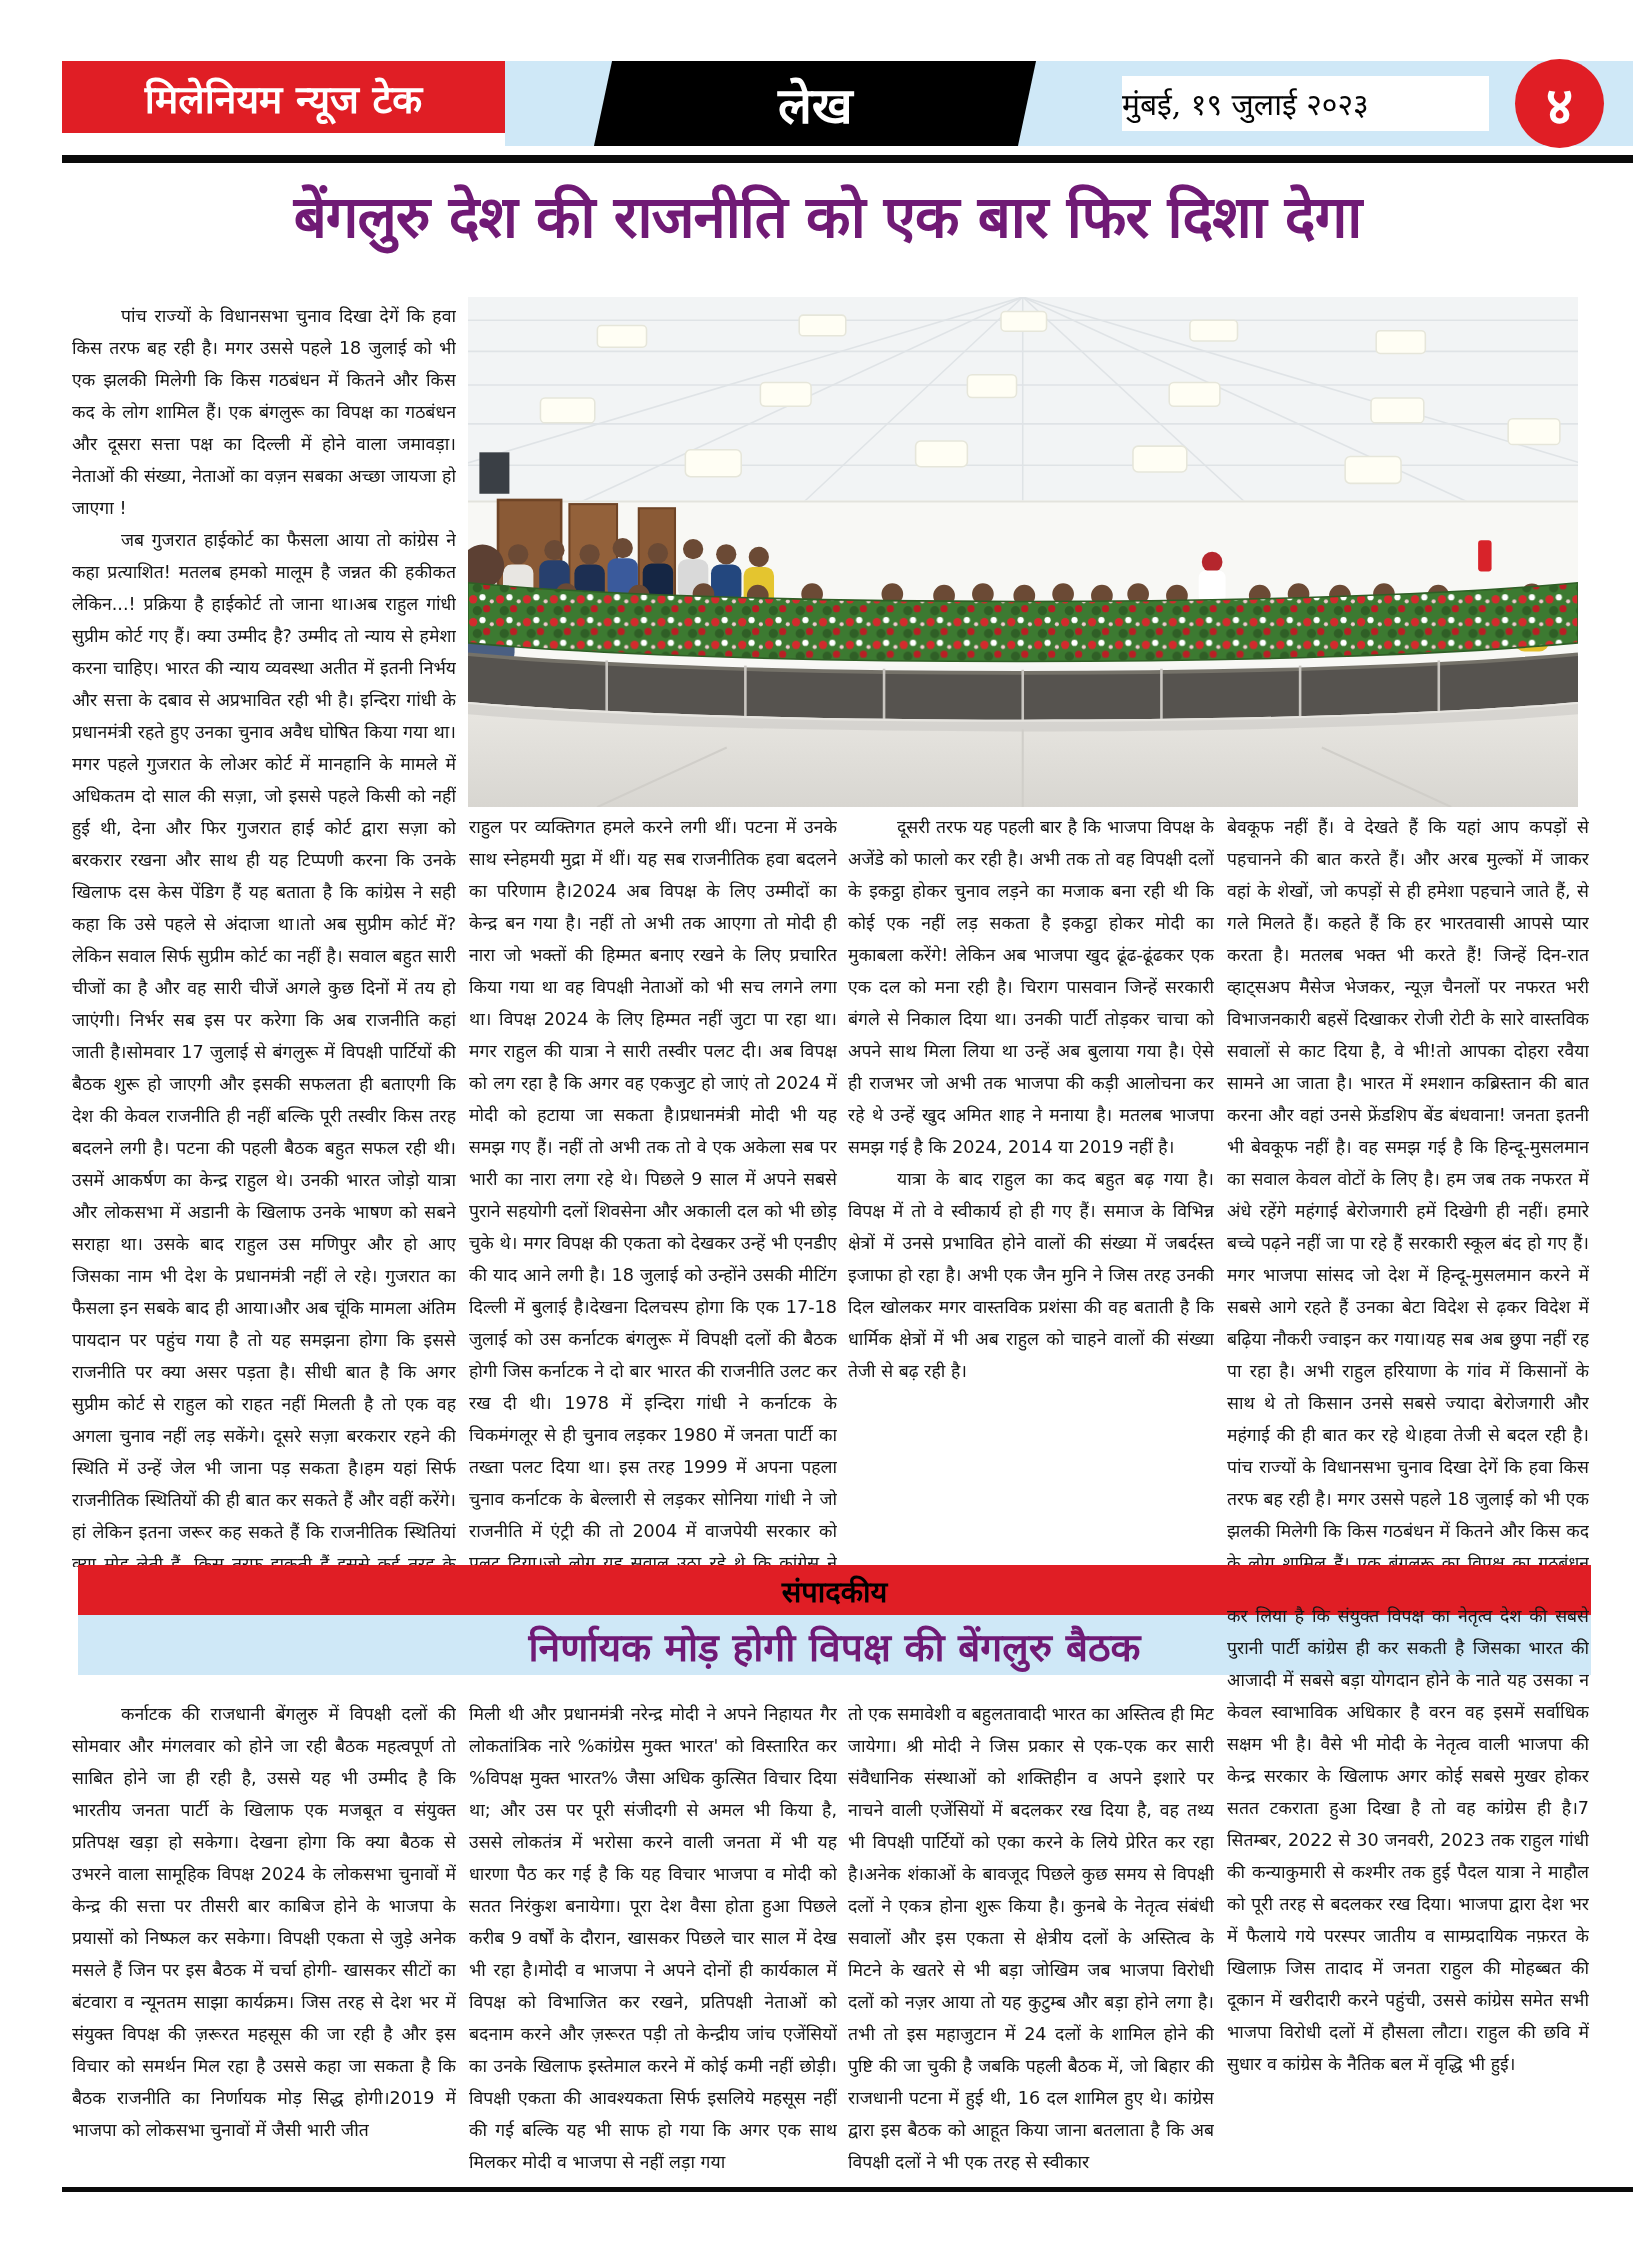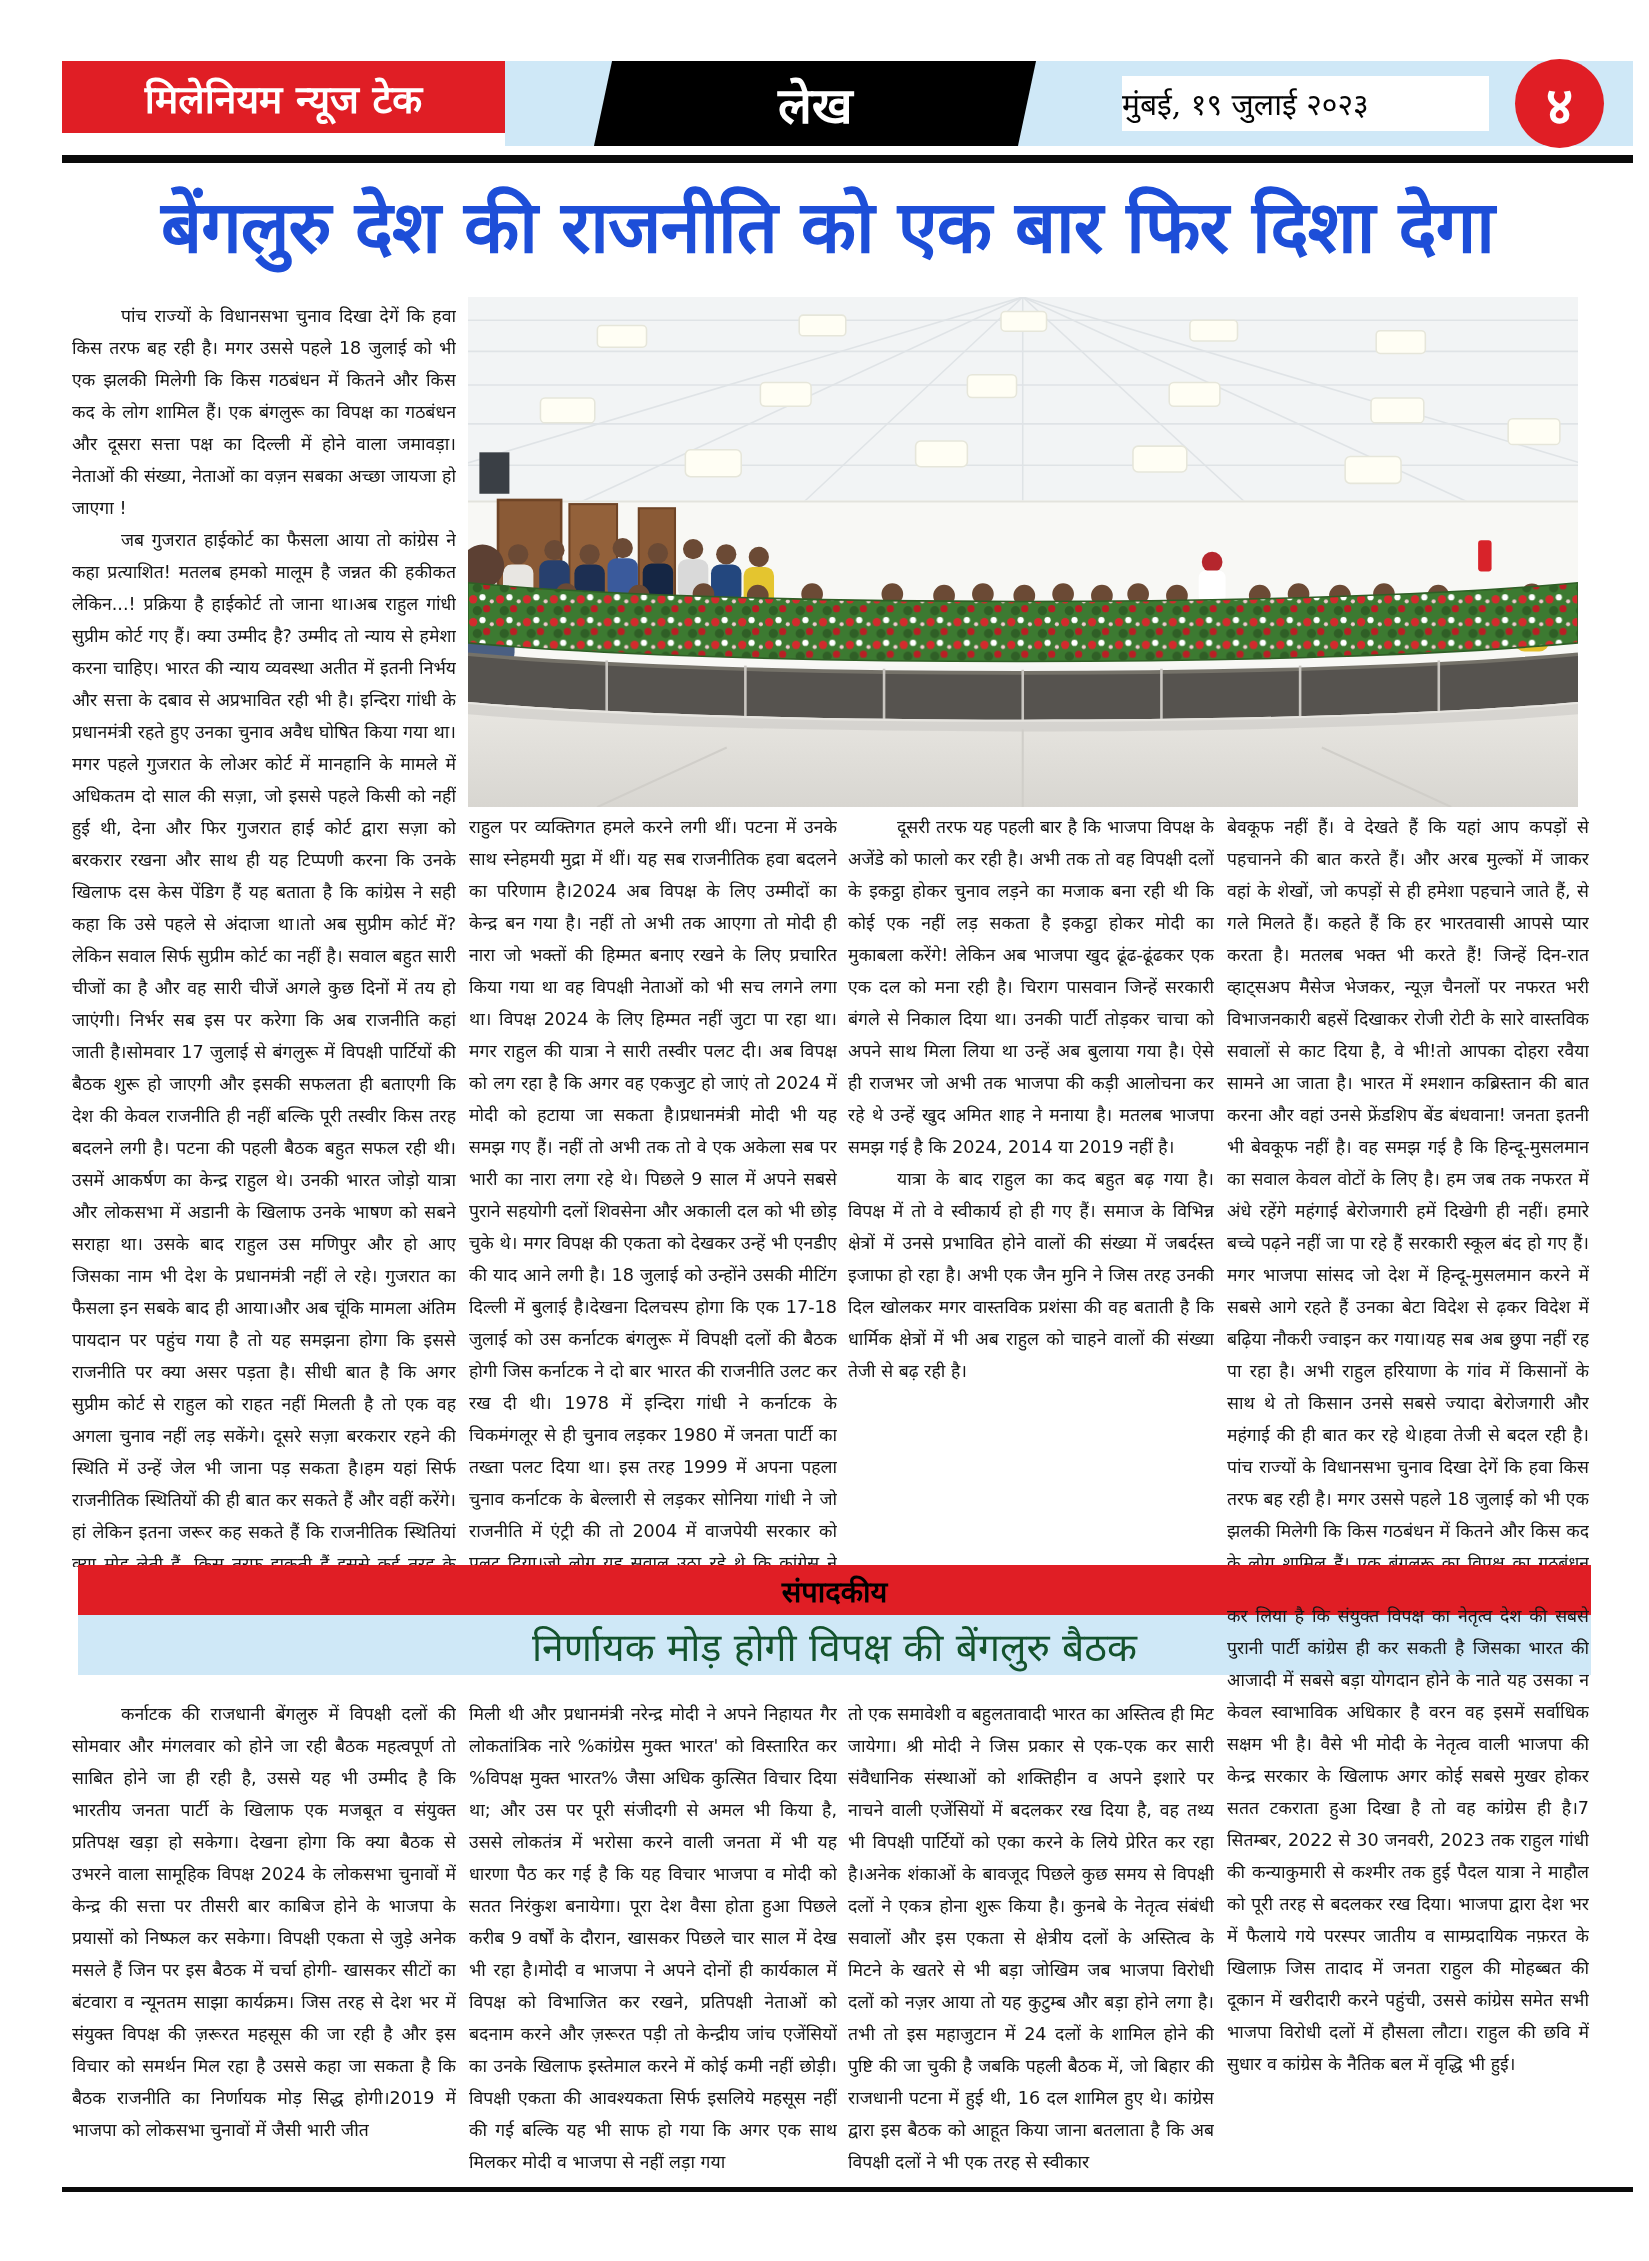--- a/index.html
+++ b/index.html
@@ -49,22 +49,22 @@
     background:var(--brand-red);
     display:flex;align-items:center;justify-content:center;
   }
   .page-badge span{
     color:#fff;font-size:52px;font-family:"DejaVu Serif", serif;font-weight:bold;
   }
   .masthead-rule{left:62px;top:155px;width:1571px;height:8.3px;background:#0a0a0a;}
   
   .headline{
     left:72px;top:175px;width:1511px;height:103px;
-    font-size:72px;font-weight:bold;text-align:center;
-    letter-spacing:-1px;color:#1d4ed8;white-space:nowrap;
+    font-size:58px;font-weight:bold;text-align:center;
+    letter-spacing:-1px;color:#701a75;white-space:nowrap;
   }
   
   .photo{left:468px;top:297px;width:1110px;height:510px;overflow:hidden;background:#f6f6f4;}
   .photo svg{display:block;width:100%;height:100%;}
   
   .col{
     position:absolute;text-align:justify;
     font-size:17.6px;line-height:32px;color:var(--ink);
     overflow:hidden;
   }
@@ -77,21 +77,21 @@
   
   .edit-bar{
     left:78px;top:1565px;width:1513px;height:50px;background:var(--brand-red);
     display:flex;align-items:center;justify-content:center;
   }
   .edit-bar span{color:#000000;font-weight:bold;font-size:29px;}
   .edit-head-strip{
     left:78px;top:1615px;width:1513px;height:60px;background:var(--strip-blue);
     display:flex;align-items:center;justify-content:center;
   }
-  .edit-head-strip span{color:#14532d;font-weight:normal;font-size:39px;white-space:nowrap;}
+  .edit-head-strip span{color:#701a75;font-weight:bold;font-size:39px;white-space:nowrap;}
   .e1{left:72px;top:1698px;width:384px;height:482px;}
   .e2{left:469px;top:1698px;width:368px;height:482px;}
   .e3{left:848px;top:1698px;width:366px;height:482px;}
   .e4{left:1227px;top:1600px;width:362px;height:482px;}
   .bottom-rule{left:62px;top:2187px;width:1571px;height:4.7px;background:#0a0a0a;}
 </style>
 </head>
 <body>
 
 <div class="abs blue-strip"></div>

